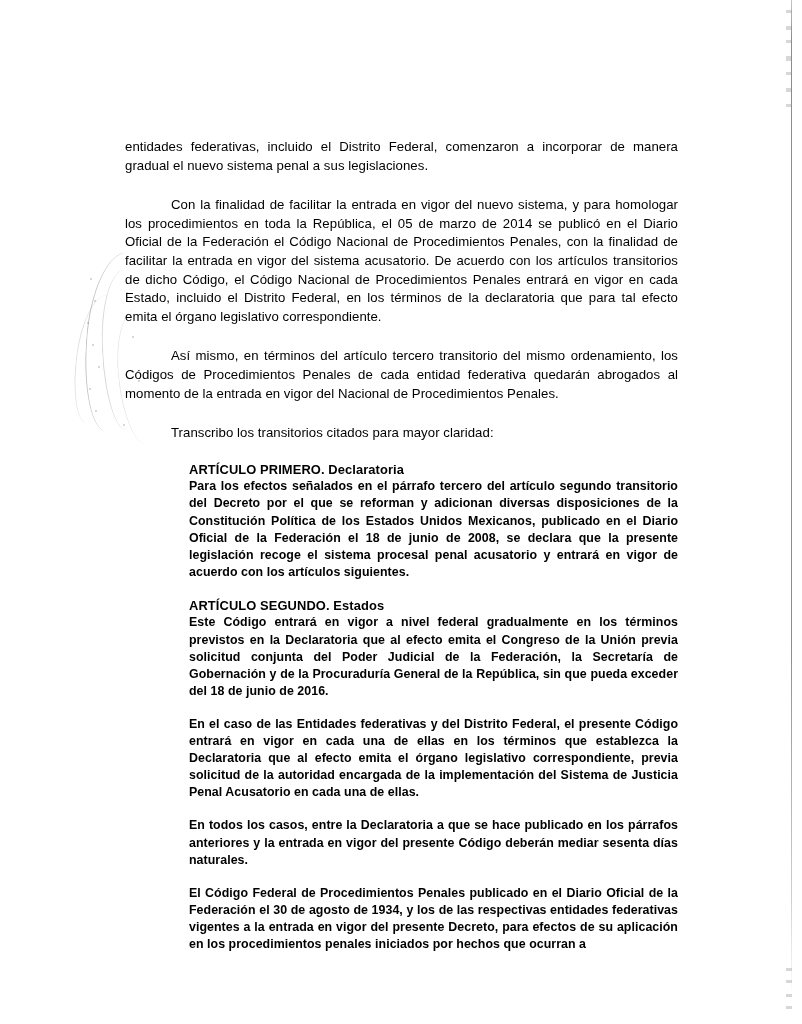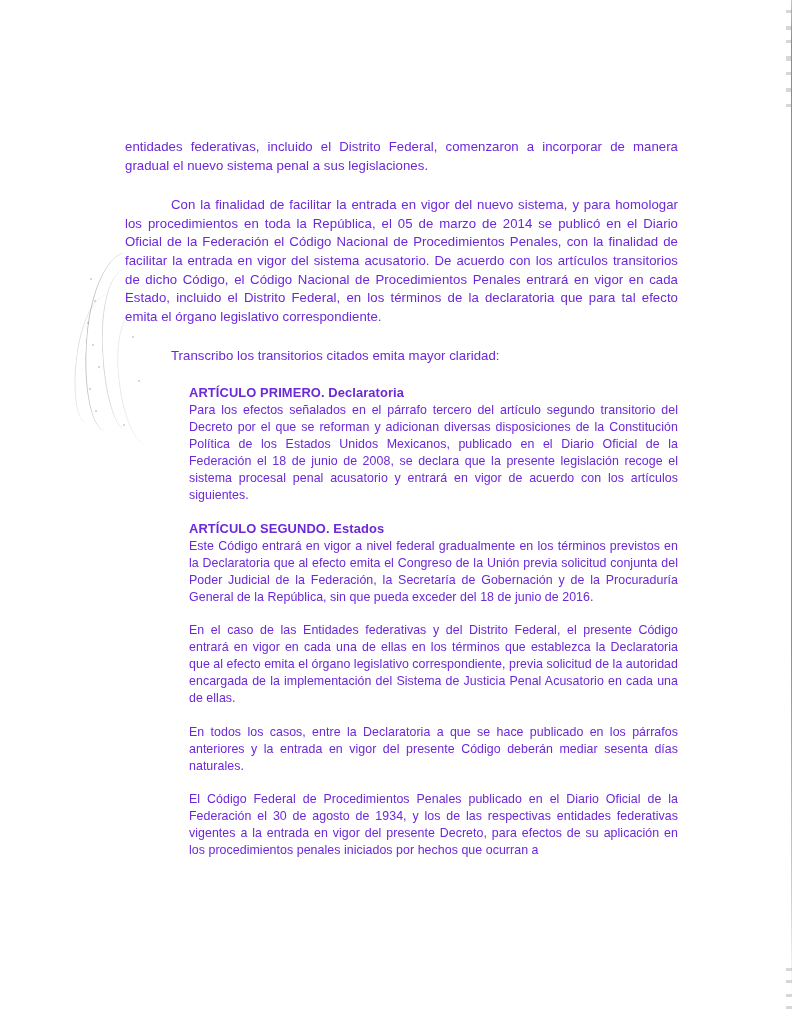--- a/index.html
+++ b/index.html
@@ -9,21 +9,21 @@
     background: #ffffff;
   }
   .page {
     position: relative;
     width: 802px;
     height: 1024px;
     background: #ffffff;
     overflow: hidden;
     box-sizing: border-box;
     font-family: "Liberation Sans", sans-serif;
-    color: #6d28d9;
+    color: #000000;
   }
   
   .edge-line-right {
     position: absolute;
     top: 0;
     left: 791px;
     width: 1px;
     height: 990px;
     background: linear-gradient(to bottom,
         rgba(150,150,150,0.55) 0px,
@@ -108,20 +108,21 @@
   p.body.noindent {
     text-indent: 0;
   }
   .block {
     margin-left: 64px;
     width: 489px;
   }
   .block p {
     font-size: 12.4px;
     line-height: 17.1px;
+    font-weight: bold;
   }
   .block .art-head {
     font-weight: bold;
     font-size: 12.9px;
     line-height: 17.6px;
     text-align: left;
     margin-top: 0;
     margin-bottom: 0;
     letter-spacing: 0.1px;
   }
@@ -170,22 +171,23 @@
     <div class="dotrow" style="left:70px;  top:132px;"></div>
     <div class="dotrow" style="left:55px;  top:176px;"></div>
   </div>
 
   <div class="body-col">
 
     <p class="body noindent">entidades federativas, incluido el Distrito Federal, comenzaron a incorporar de manera gradual el nuevo sistema penal a sus legislaciones.</p>
 
     <p class="body indent">Con la finalidad de facilitar la entrada en vigor del nuevo sistema, y para homologar los procedimientos en toda la República, el 05 de marzo de 2014 se publicó en el Diario Oficial de la Federación el Código Nacional de Procedimientos Penales, con la finalidad de facilitar la entrada en vigor del sistema acusatorio. De acuerdo con los artículos transitorios de dicho Código, el Código Nacional de Procedimientos Penales entrará en vigor en cada Estado, incluido el Distrito Federal, en los términos de la declaratoria que para tal efecto emita el órgano legislativo correspondiente.</p>
 
-
-    <p class="body indent">Transcribo los transitorios citados emita mayor claridad:</p>
+    <p class="body indent">Así mismo, en términos del artículo tercero transitorio del mismo ordenamiento, los Códigos de Procedimientos Penales de cada entidad federativa quedarán abrogados al momento de la entrada en vigor del Nacional de Procedimientos Penales.</p>
+
+    <p class="body indent">Transcribo los transitorios citados para mayor claridad:</p>
 
     <div class="block">
 
       <section>
         <p class="art-head">ARTÍCULO PRIMERO. Declaratoria</p>
         <p class="art-body">Para los efectos señalados en el párrafo tercero del artículo segundo transitorio del Decreto por el que se reforman y adicionan diversas disposiciones de la Constitución Política de los Estados Unidos Mexicanos, publicado en el Diario Oficial de la Federación el 18 de junio de 2008, se declara que la presente legislación recoge el sistema procesal penal acusatorio y entrará en vigor de acuerdo con los artículos siguientes.</p>
       </section>
 
       <section>
         <p class="art-head">ARTÍCULO SEGUNDO. Estados</p>

